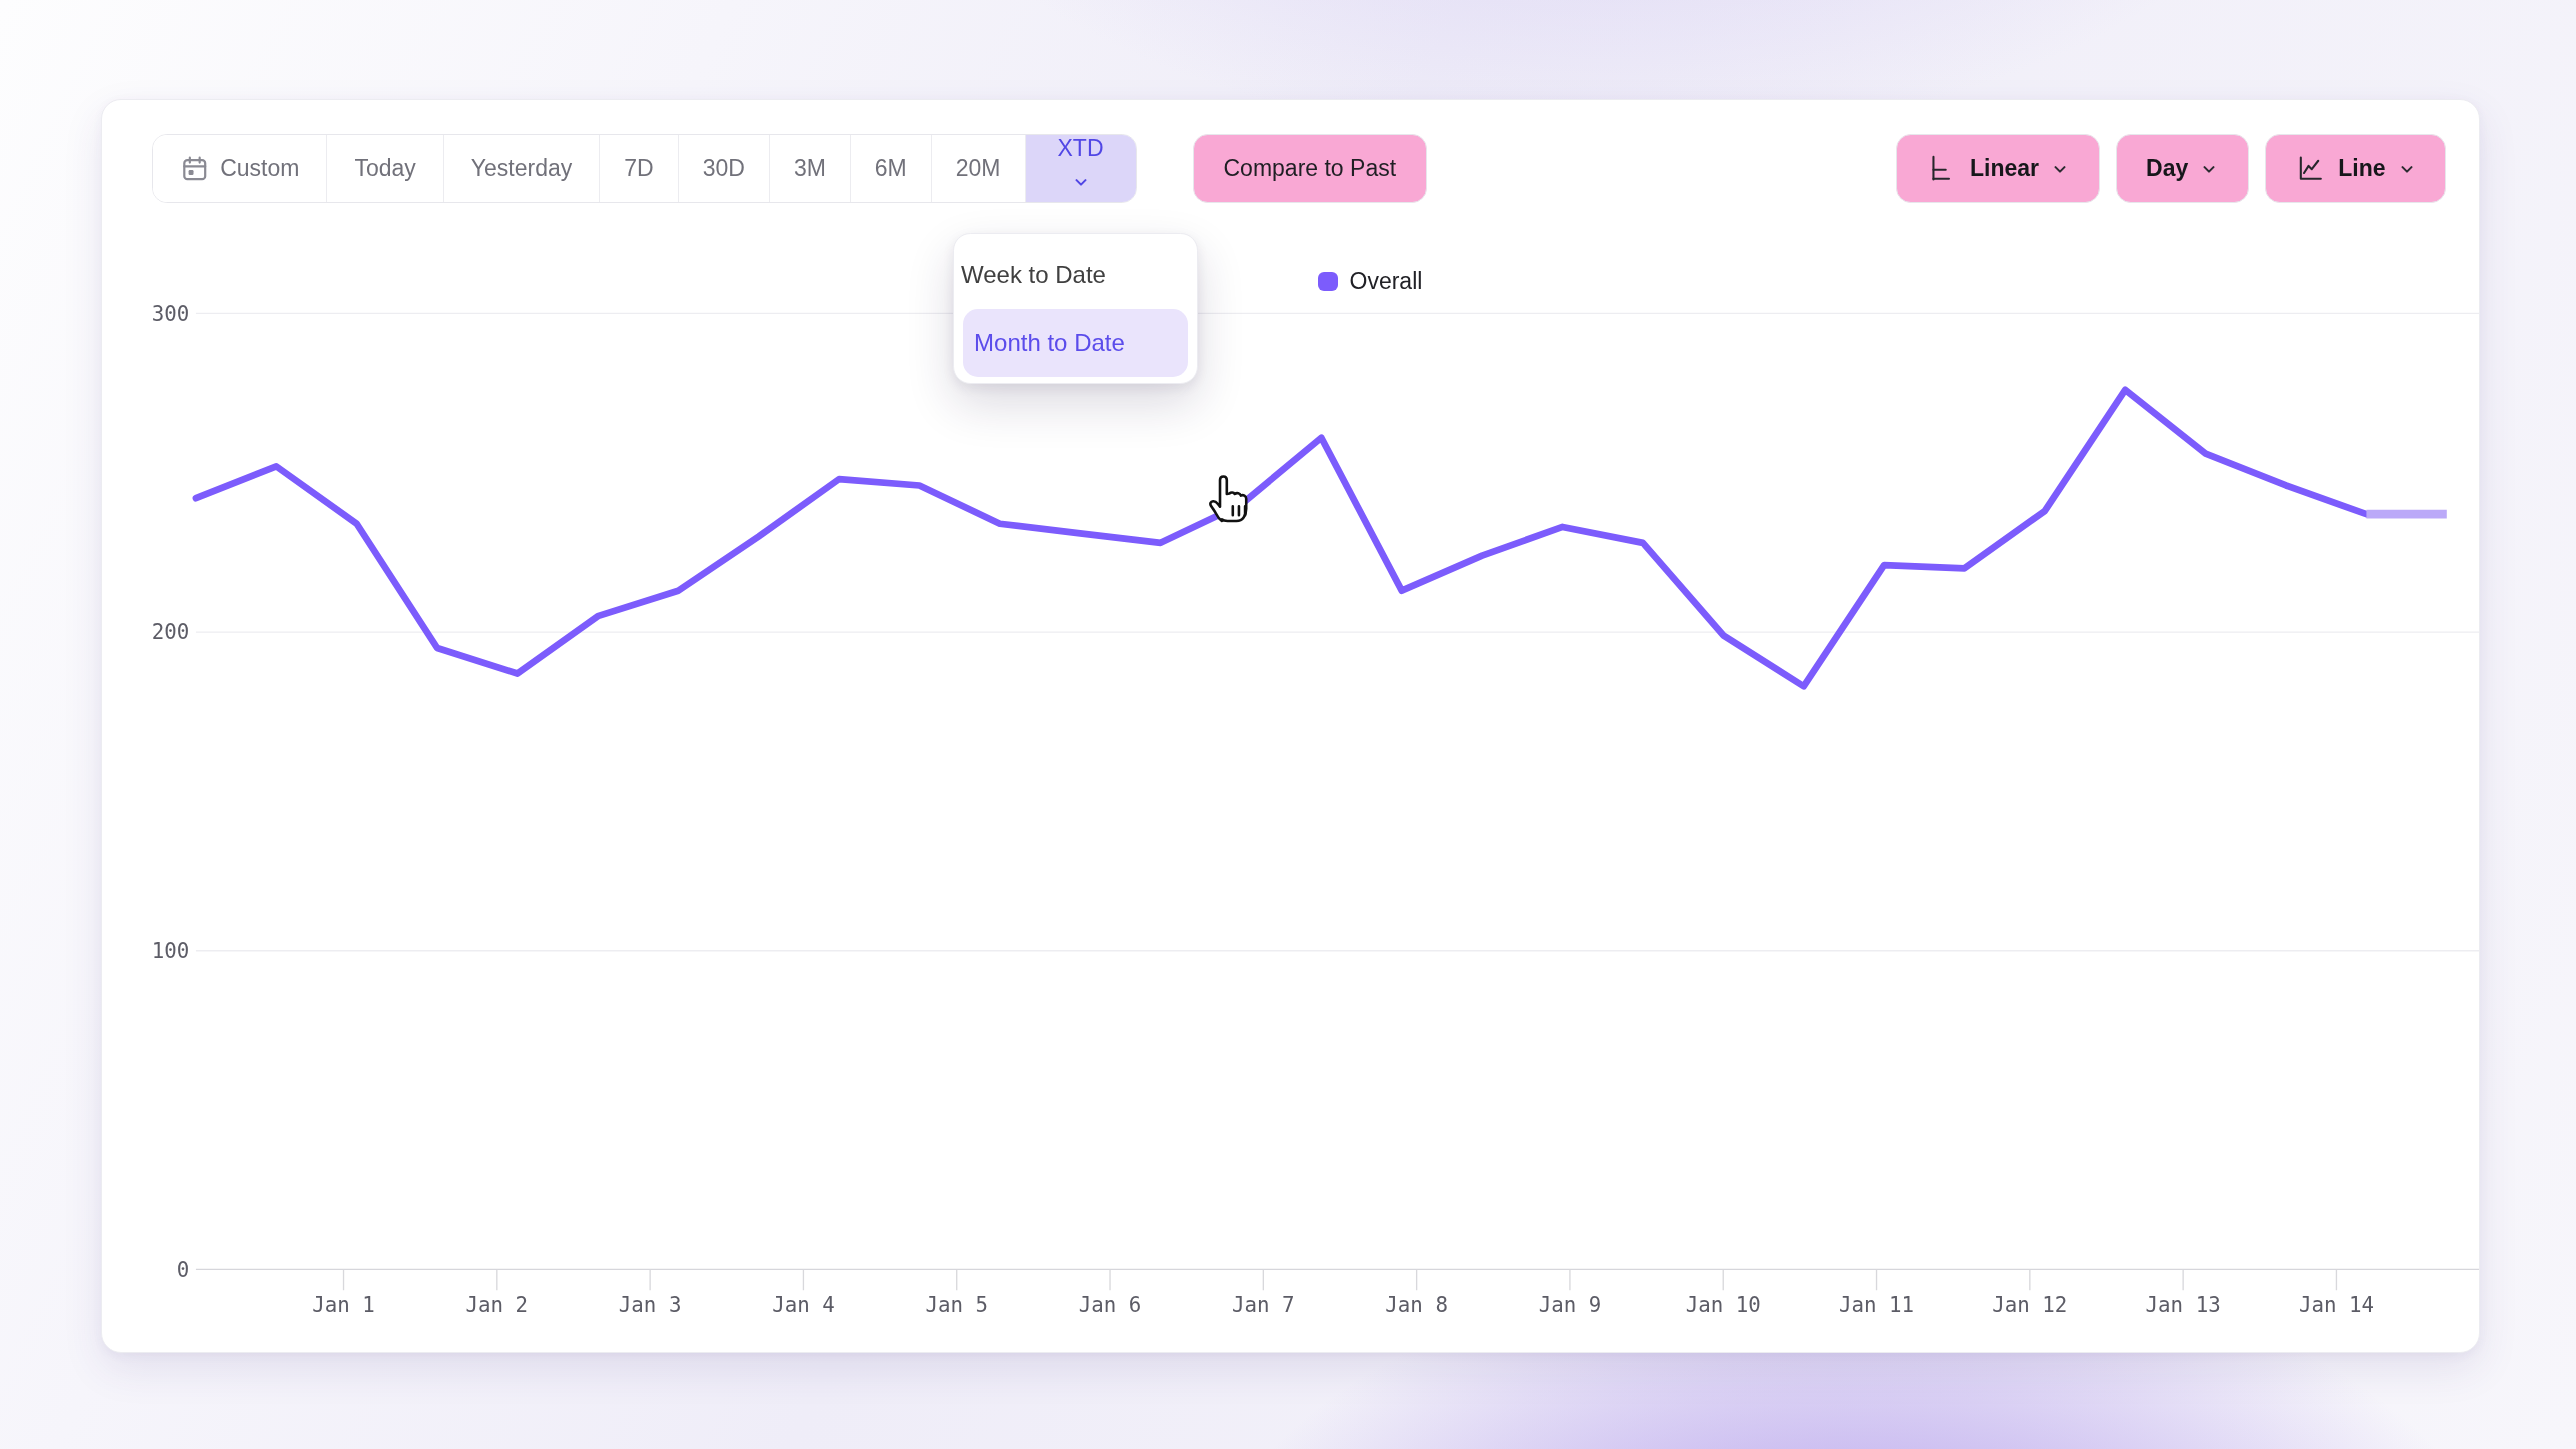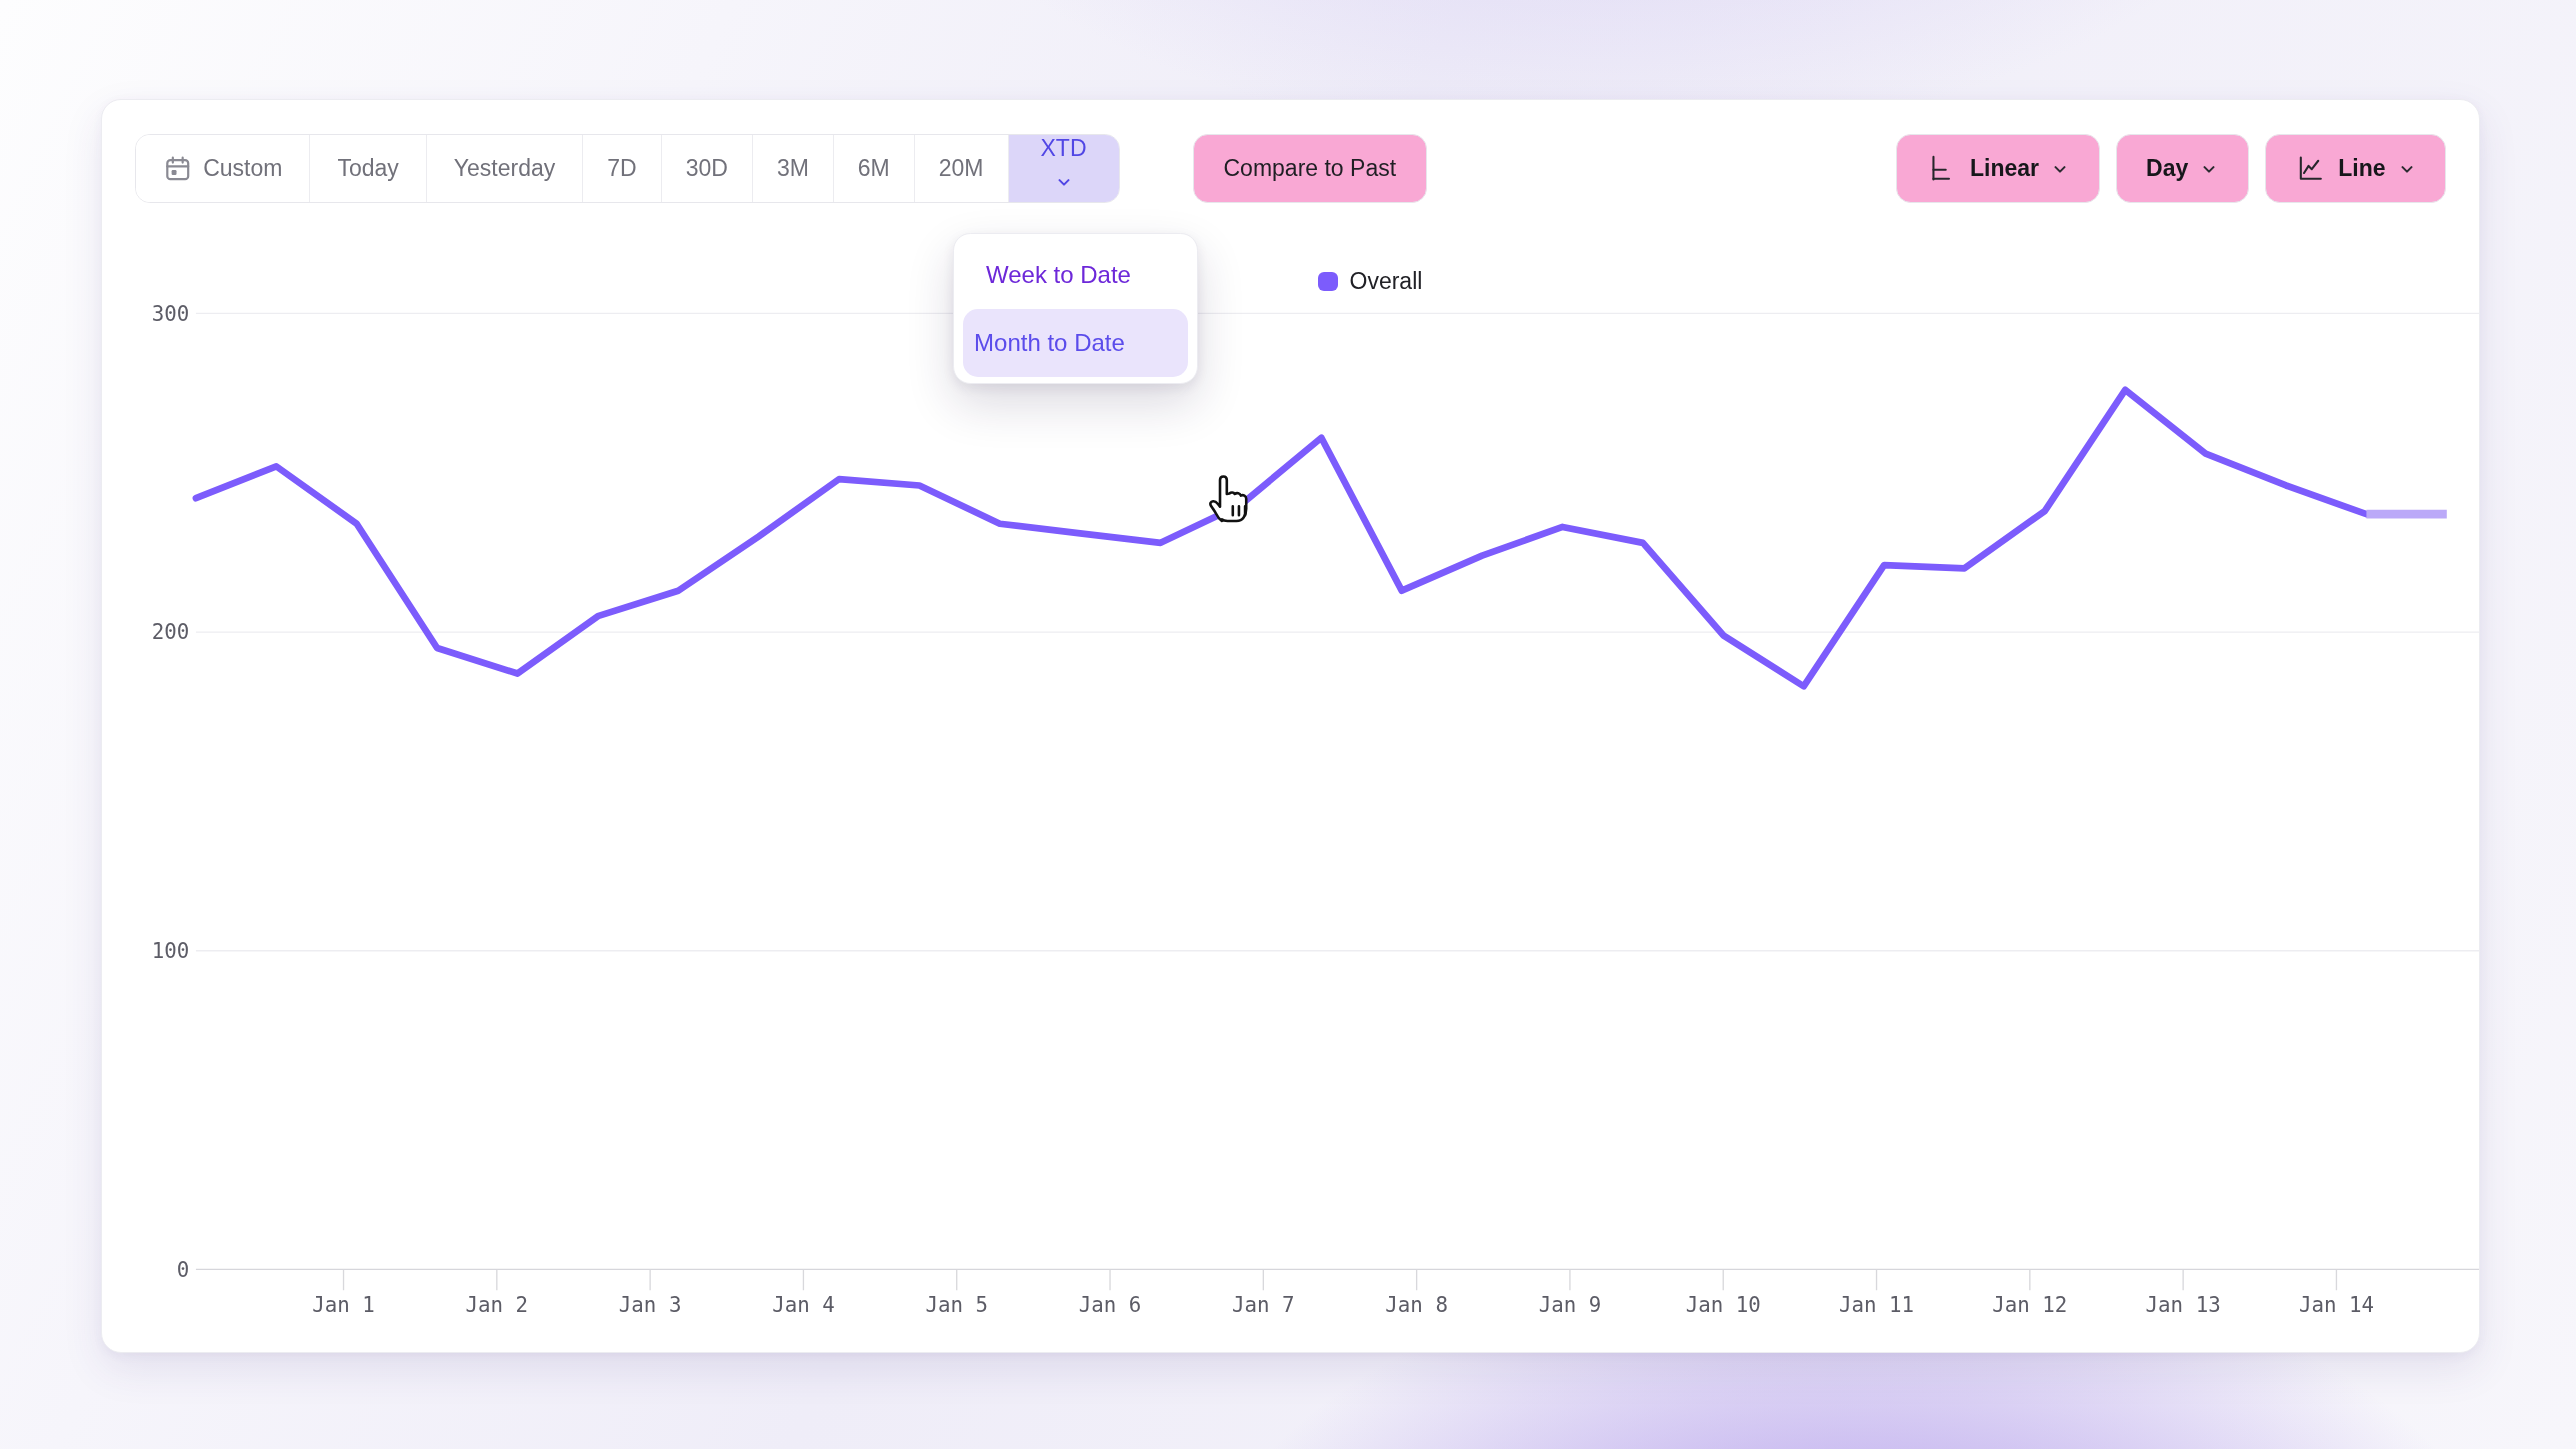--- a/index.html
+++ b/index.html
@@ -11,21 +11,21 @@
       linear-gradient(115deg,#fdfdfe 0%,#efedf8 45%,#f7f6fb 100%);
     position:relative;
   }
   .card{
     position:absolute;left:101px;top:99px;width:2377px;height:1252px;
     background:#ffffff;border:0.7px solid #ececf1;border-radius:20px;
     box-shadow:0 16px 40px rgba(70,50,130,.10),0 2.7px 9.4px rgba(70,50,130,.05);
   }
   
   .range-group{
-    position:absolute;left:33px;top:34px;height:69px;display:flex;align-items:stretch;
+    position:absolute;left:50px;top:34px;height:69px;display:flex;align-items:stretch;
     background:#fff;border:1.3px solid #e7e7ec;border-radius:14.8px;overflow:hidden;box-sizing:border-box;
   }
   .range-item{
     display:flex;align-items:center;gap:10.7px;padding:0 27px;font-size:23px;color:#71717a;
     border-right:1.3px solid #ececf0;cursor:pointer;white-space:nowrap;background:#fff;
   }
   .range-item:last-child{border-right:none;}
   .range-item.compact{padding:0 24px;}
   .range-item.active{background:var(--chip-bg);color:var(--chip-text);font-weight:400;padding:0 32px;flex-direction:column;}
   .btn{
@@ -41,22 +41,22 @@
   .legend{position:absolute;left:1216px;top:168px;display:flex;align-items:center;gap:12px;z-index:6;}
   .legend-swatch{width:19.5px;height:19.5px;border-radius:6px;background:var(--accent);}
   .legend-label{font-size:23px;color:#212126;font-weight:500;}
   
   .menu{
     position:absolute;left:851px;top:133px;width:245px;box-sizing:border-box;
     background:#fff;border:0.7px solid #ececf1;border-radius:17.4px;padding:6.7px 0;
     box-shadow:0 20px 47px rgba(35,25,70,.16),0 4px 12px rgba(35,25,70,.08);z-index:20;
   }
   .menu-item{
-    height:68px;display:flex;align-items:center;padding:0 32px;font-size:24px;font-weight:500;
-    color:#6d28d9;cursor:pointer;white-space:nowrap;
+    height:68px;display:flex;align-items:center;padding:0 7px;font-size:24px;font-weight:500;
+    color:#404040;cursor:pointer;white-space:nowrap;
   }
   .menu-item.highlighted{
     margin:0 9.4px;padding:0 10.7px;border-radius:15px;
     background:var(--menu-hl-bg);color:var(--menu-hl-text);
   }
   .cursor{position:absolute;left:1102px;top:368px;z-index:30;pointer-events:none;}
   
   #chart-svg{position:absolute;left:0;top:0;z-index:5;}
   #chart-svg text{font-family:"DejaVu Sans Mono",monospace;font-size:31px;fill:#5c5c66;}
 </style>

